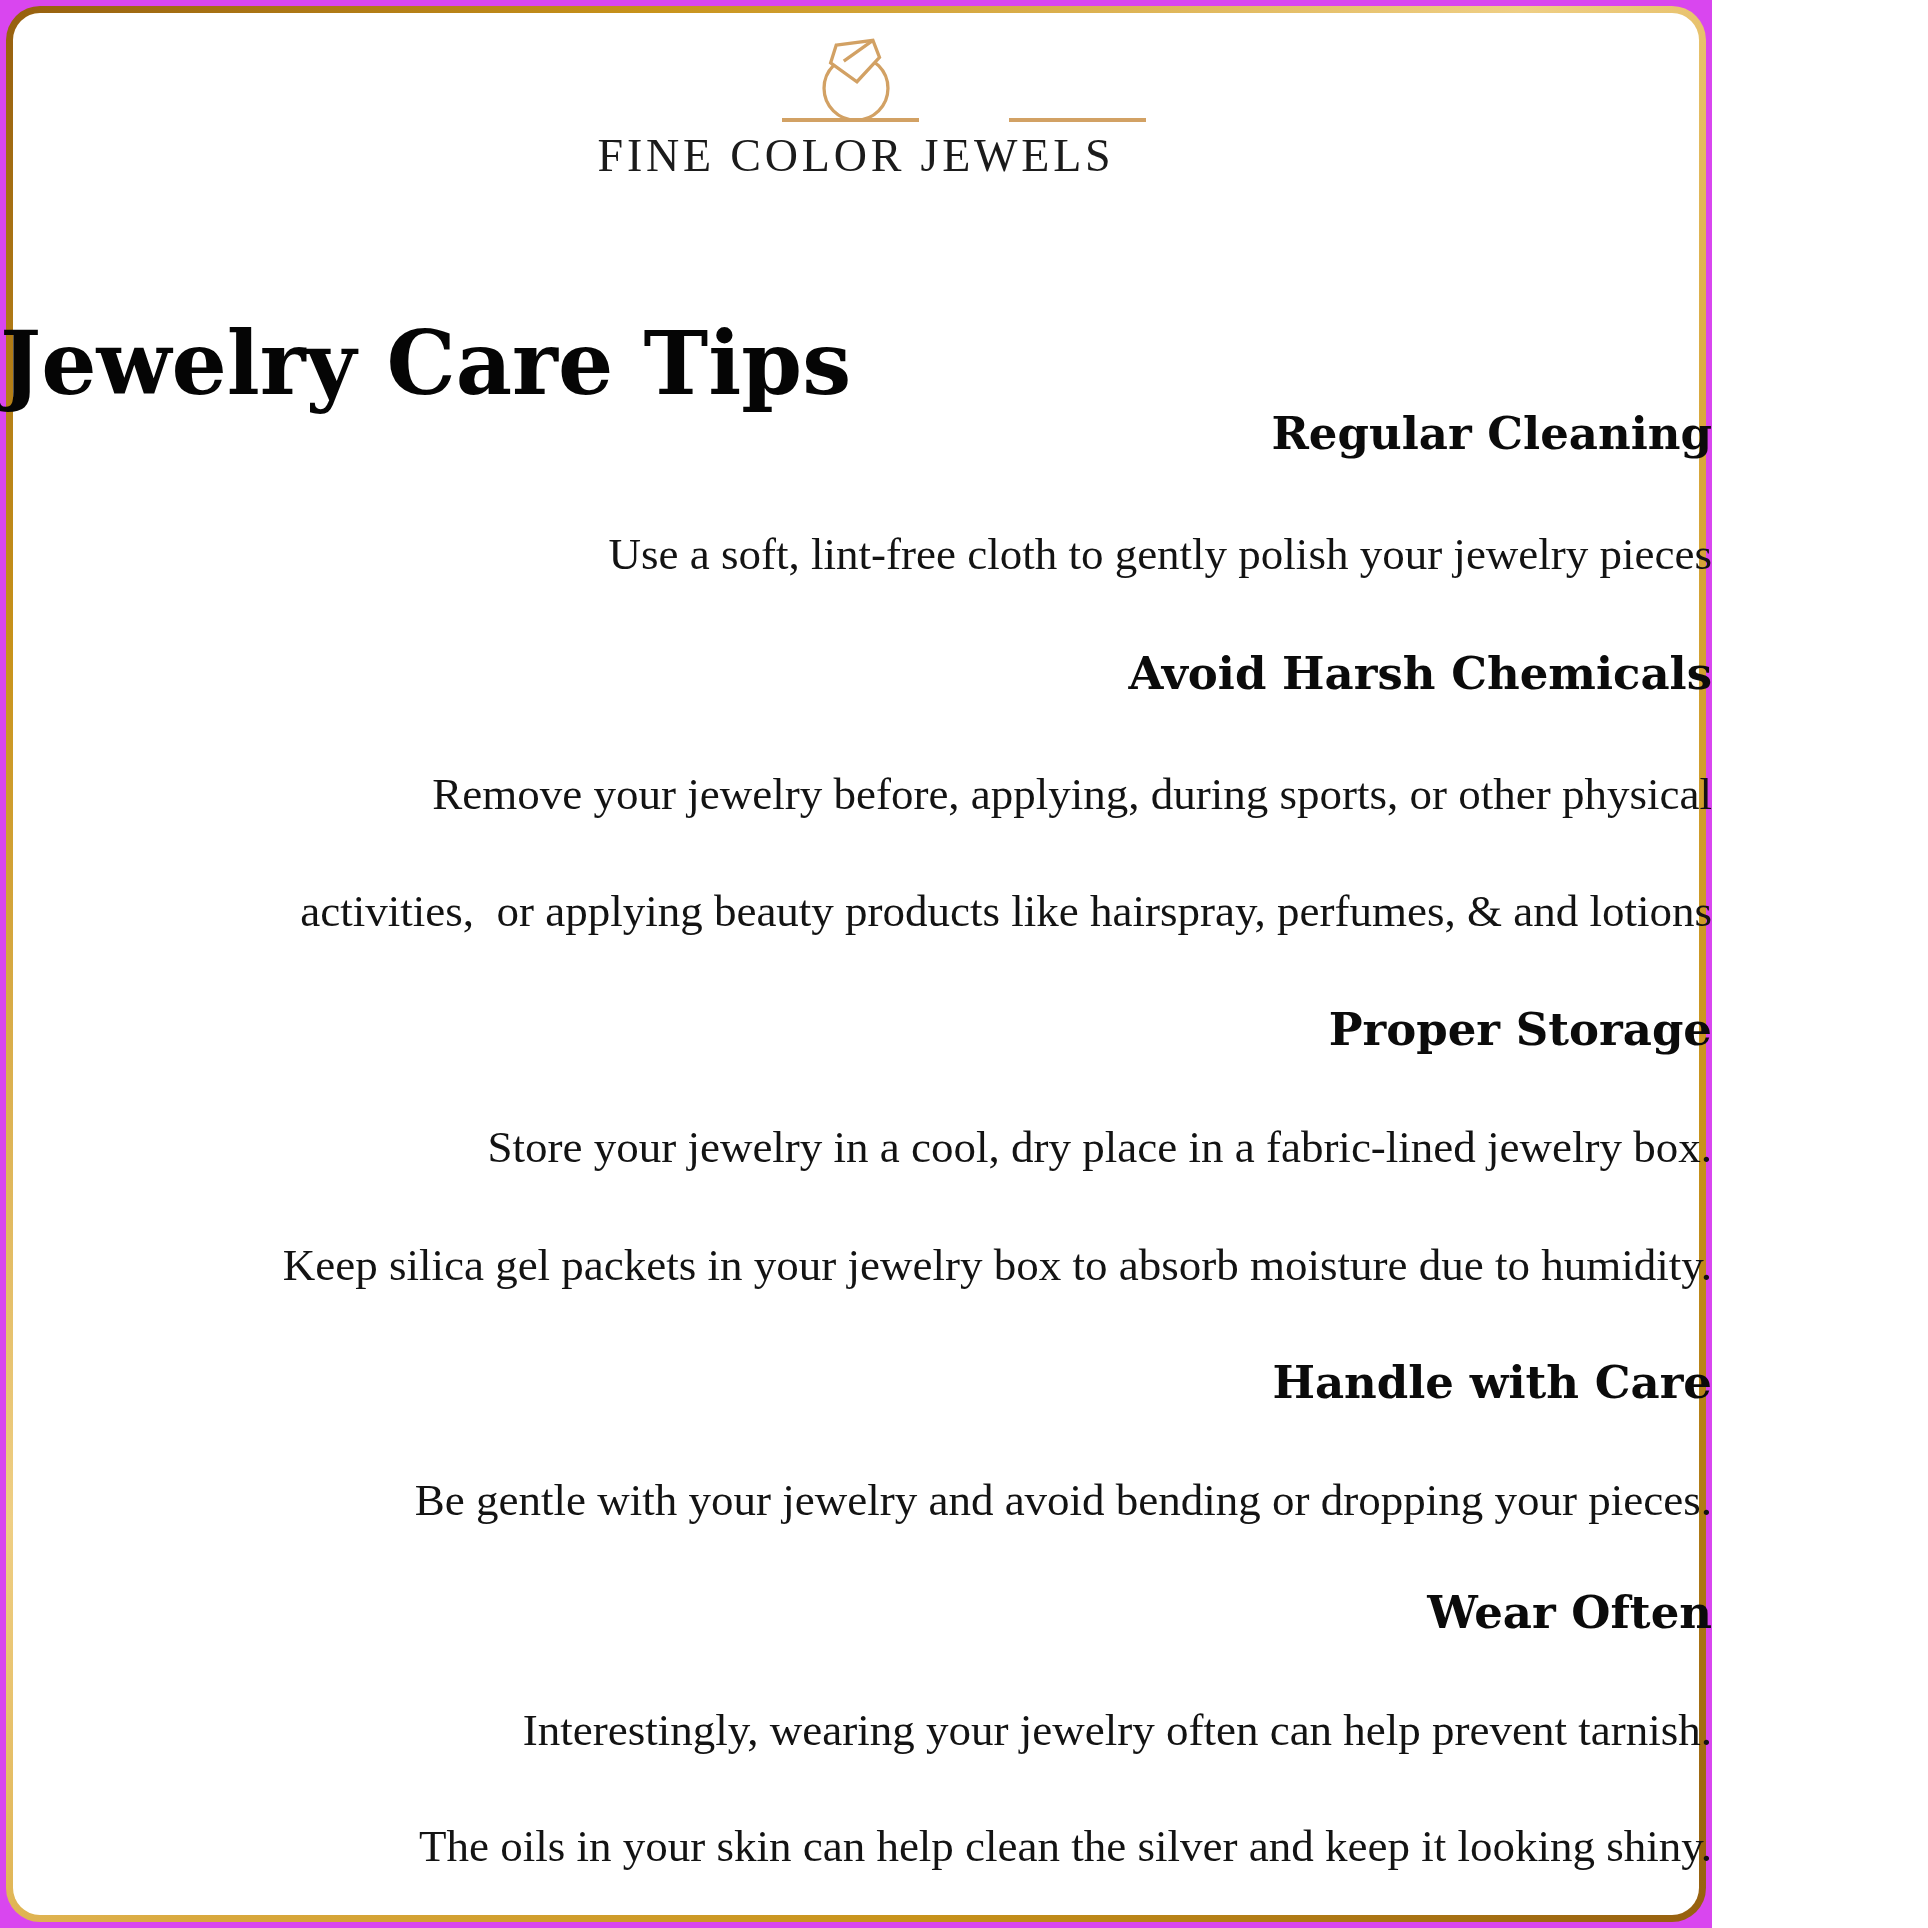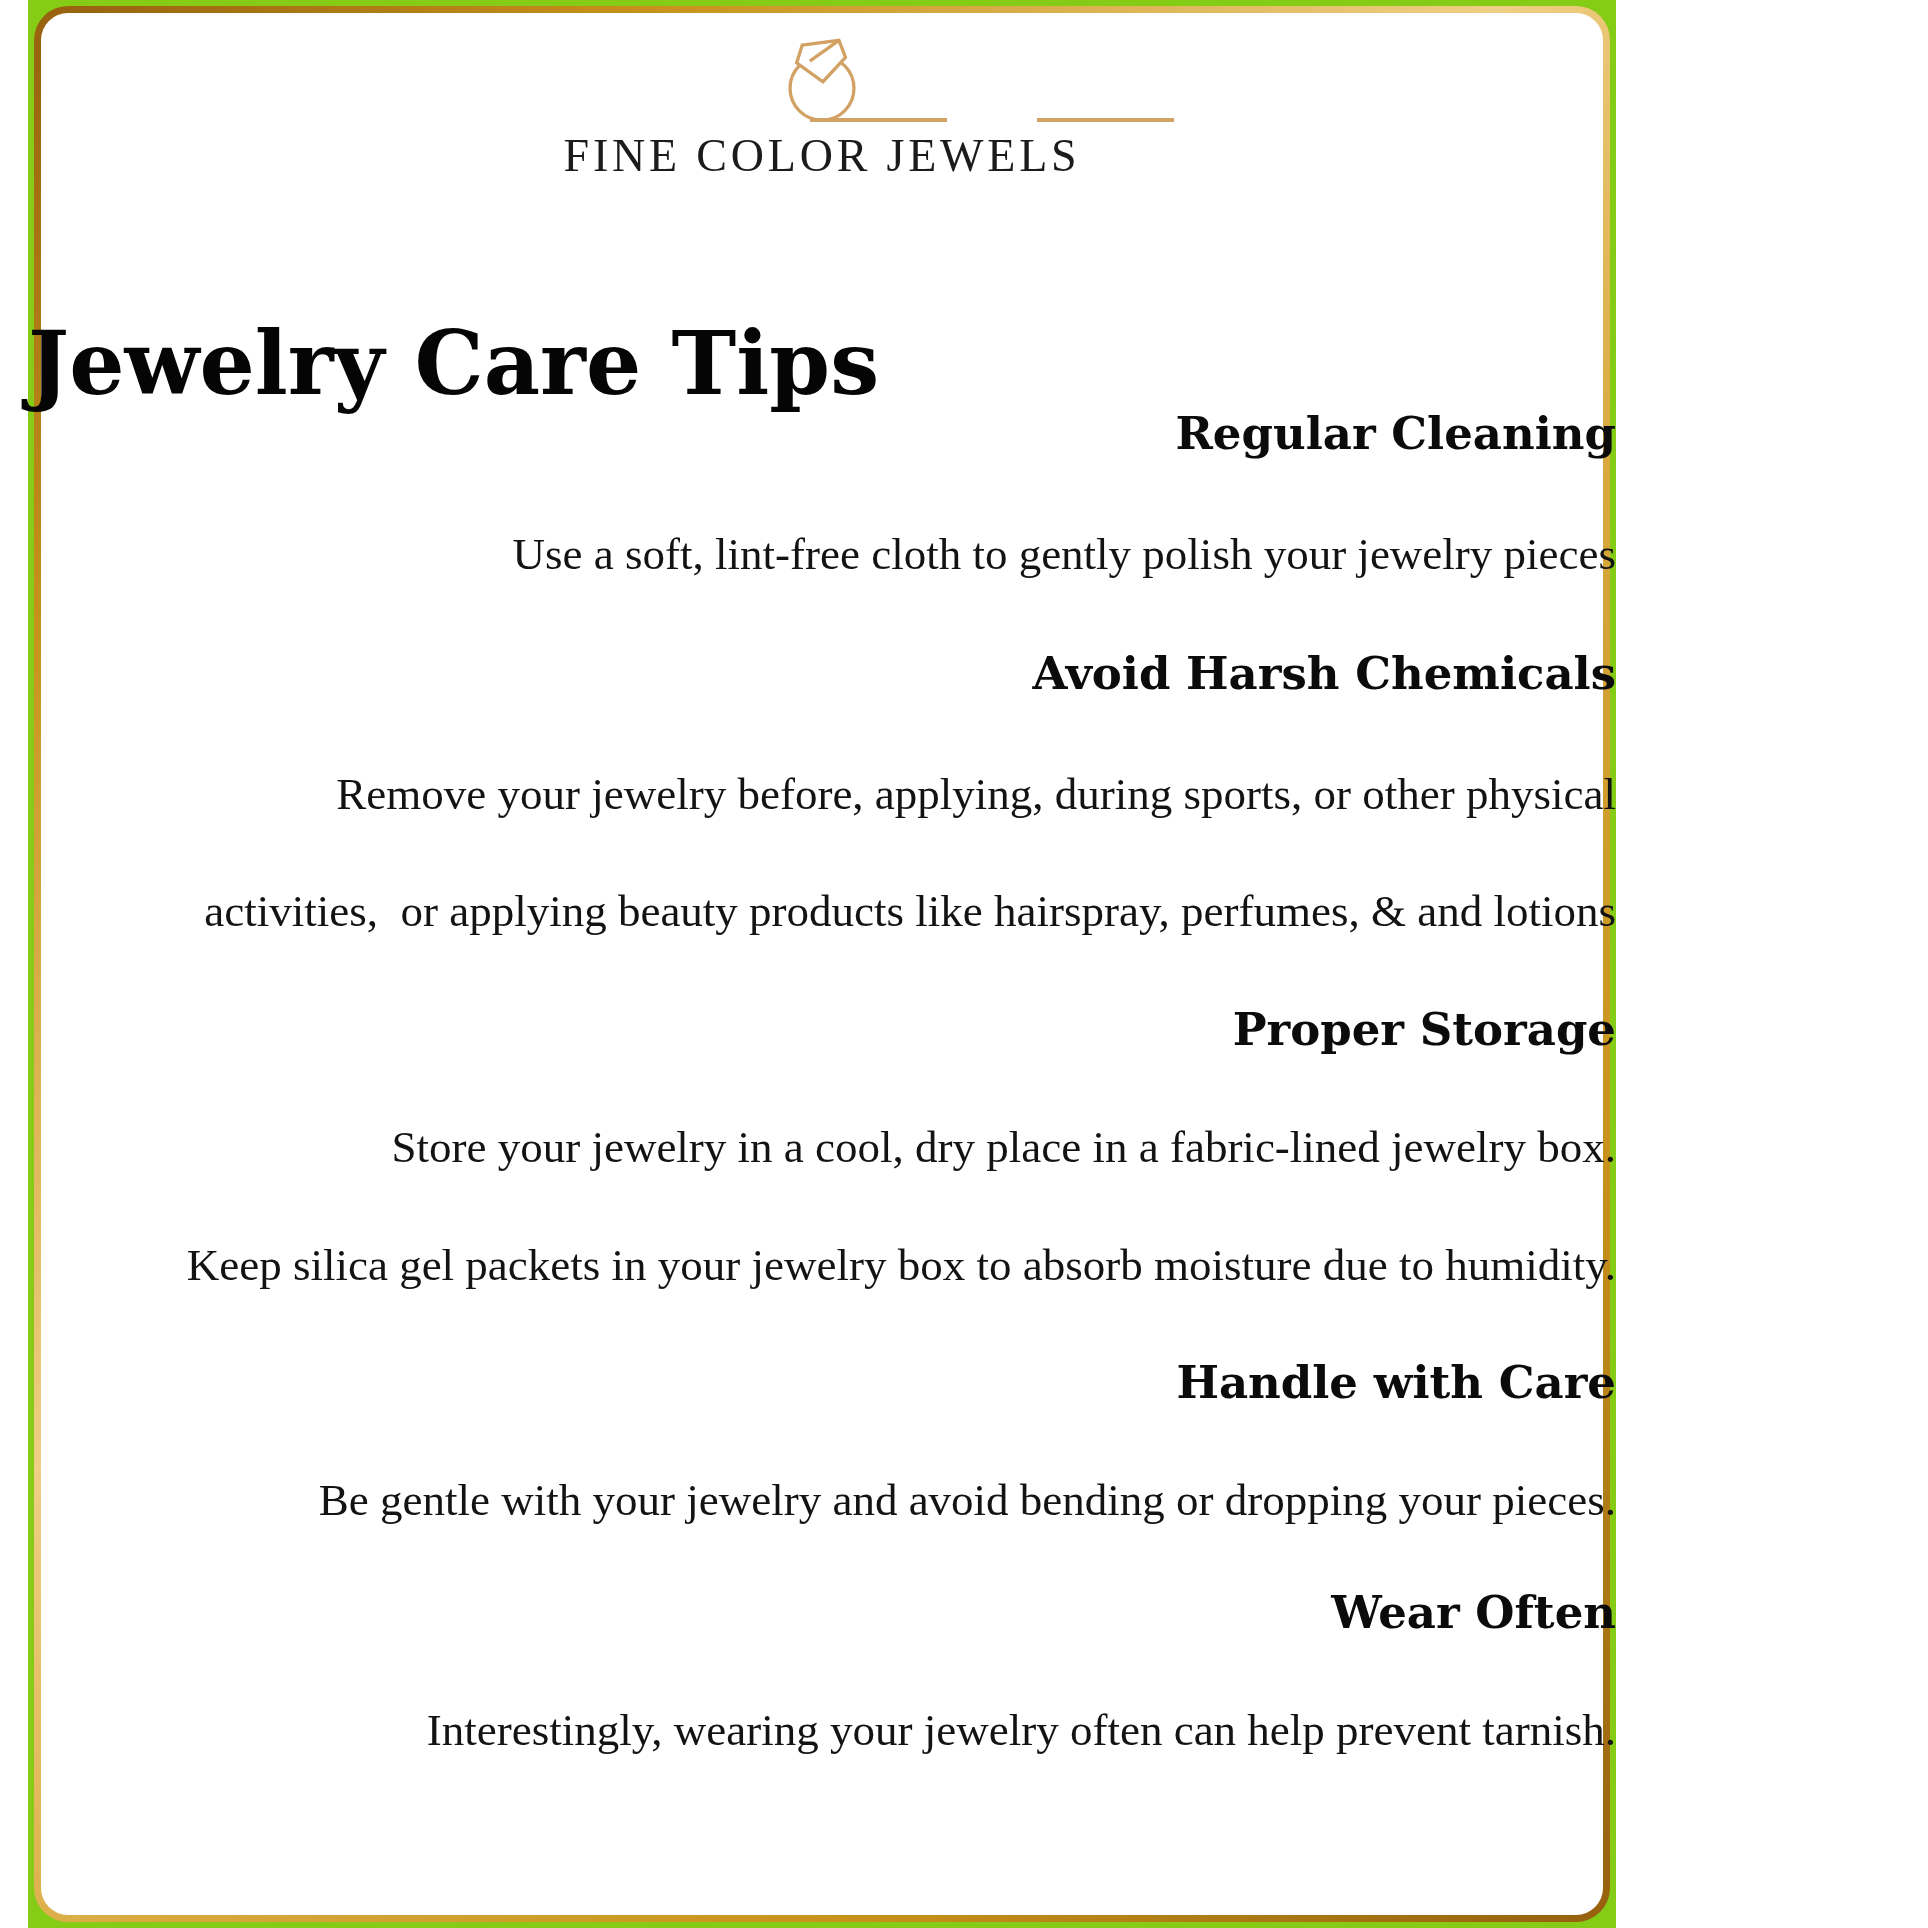--- a/index.html
+++ b/index.html
@@ -5,25 +5,24 @@
   html, body {
     margin: 0;
     padding: 0;
     width: 1928px;
     height: 1928px;
     background: #ffffff;
     overflow: hidden;
   }
   #poster {
     position: relative;
-    width: 1588px;
+    width: 1712px;
     height: 1928px;
-    background: #84cc16;
+    background: #d946ef;
     font-family: "Liberation Serif", serif;
-    margin-left: 28px;
   }
   
   .frame {
     position: absolute;
     inset: 5.6px;
     border-radius: 34px;
     background: linear-gradient(135deg,
       #96600f 0%, #c8931b 18%, #efcf85 42%,
       #d9a93e 58%, #c8931b 78%, #96600f 100%);
   }
@@ -132,15 +131,16 @@
 
   <div class="line-heading" style="top:1029px">Proper Storage</div>
   <div class="line-body" style="top:1147px">Store your jewelry in a cool, dry place in a fabric-lined jewelry box.</div>
   <div class="line-body" style="top:1265px">Keep silica gel packets in your jewelry box to absorb moisture due to humidity.</div>
 
   <div class="line-heading" style="top:1382px">Handle with Care</div>
   <div class="line-body" style="top:1500px">Be gentle with your jewelry and avoid bending or dropping your pieces.</div>
 
   <div class="line-heading" style="top:1612px">Wear Often</div>
   <div class="line-body" style="top:1730px">Interestingly, wearing your jewelry often can help prevent tarnish.</div>
+  <div class="line-body" style="top:1846px">The oils in your skin can help clean the silver and keep it looking shiny.</div>
 
 </div>
 
 
 </body></html>

